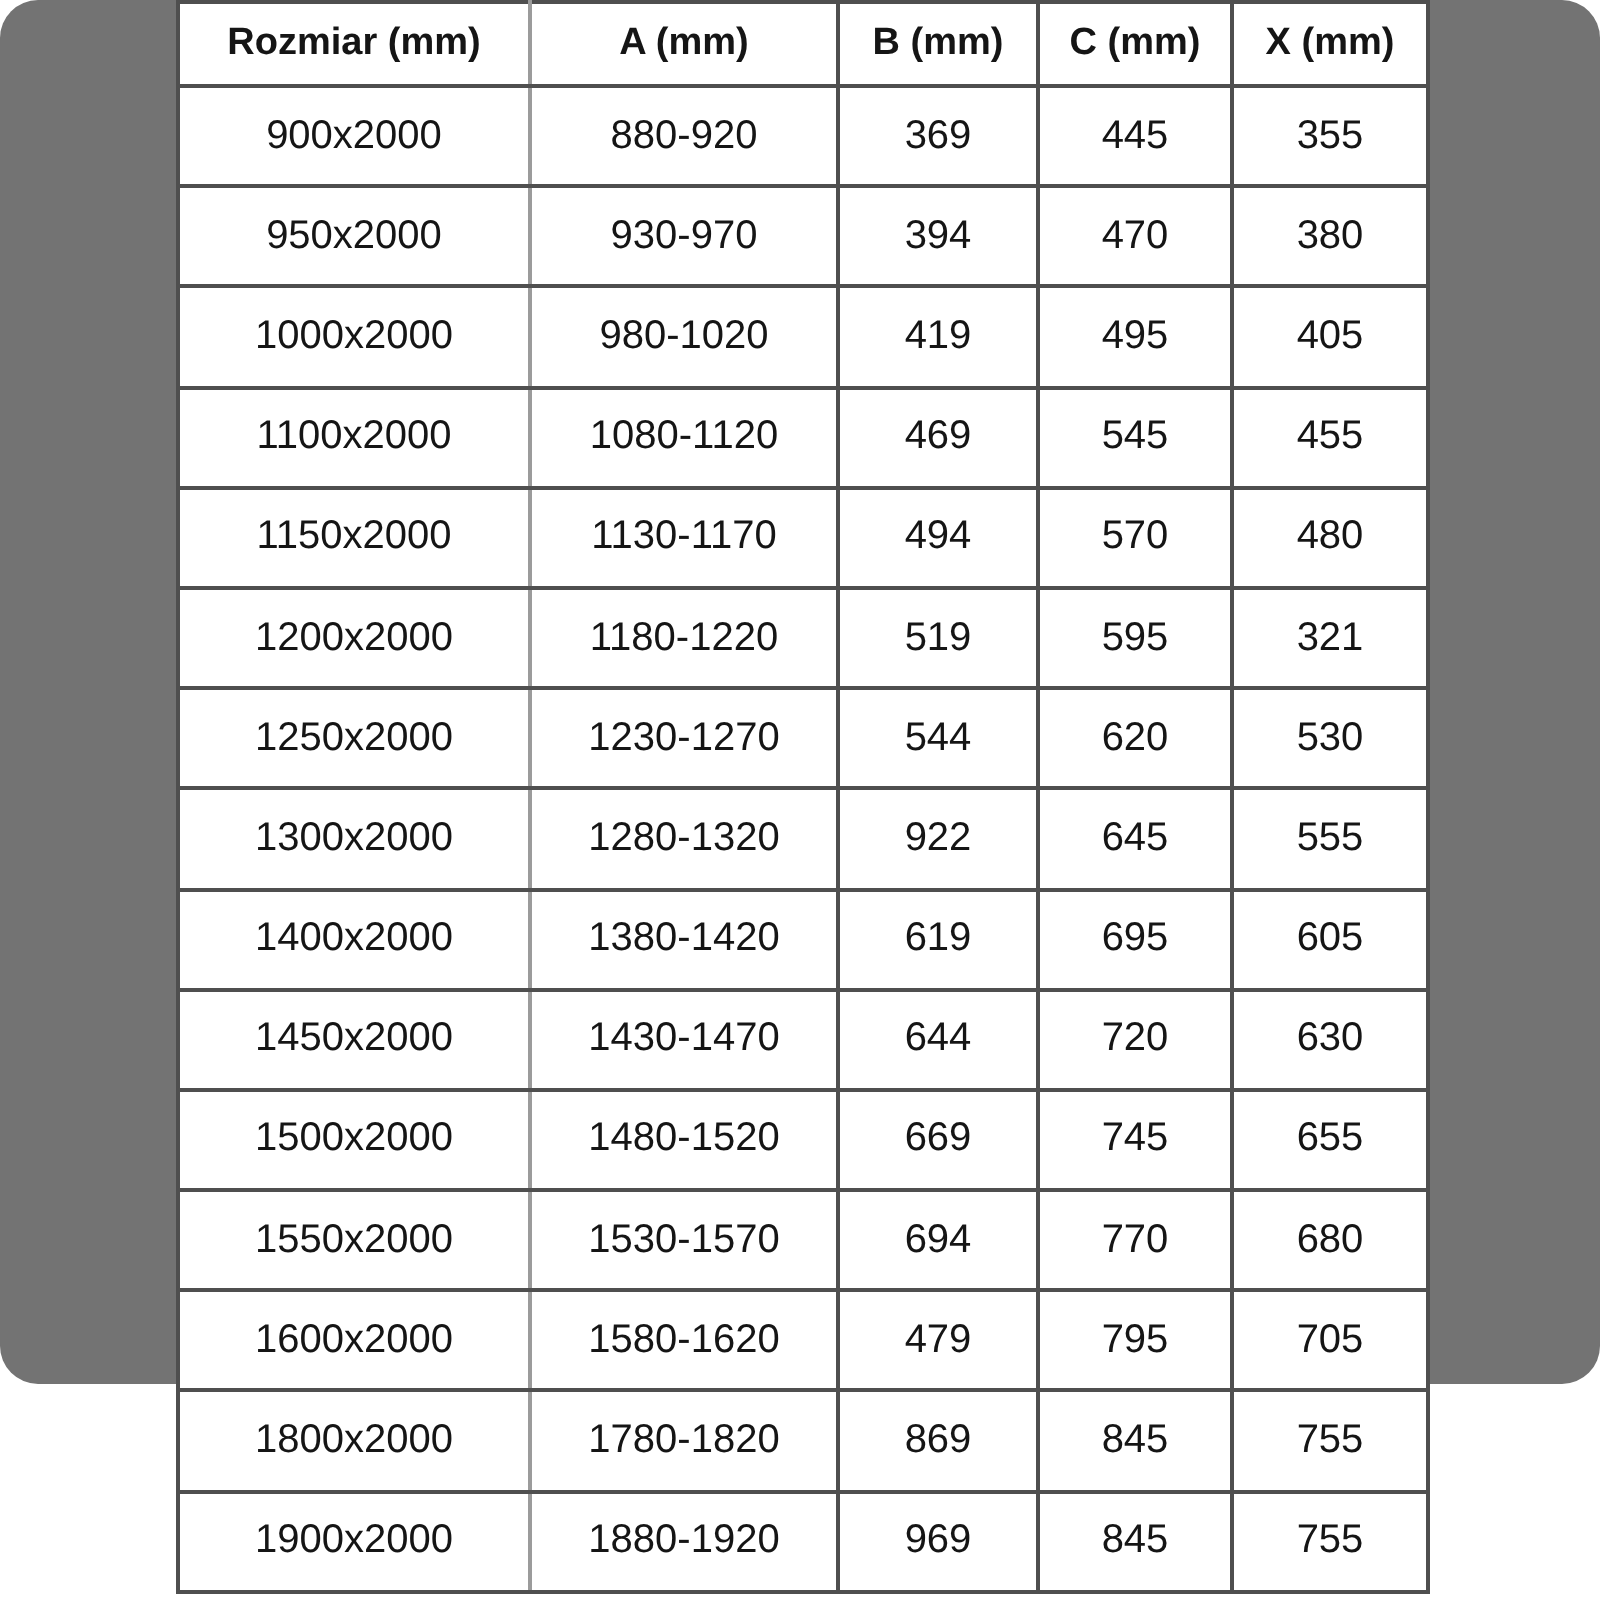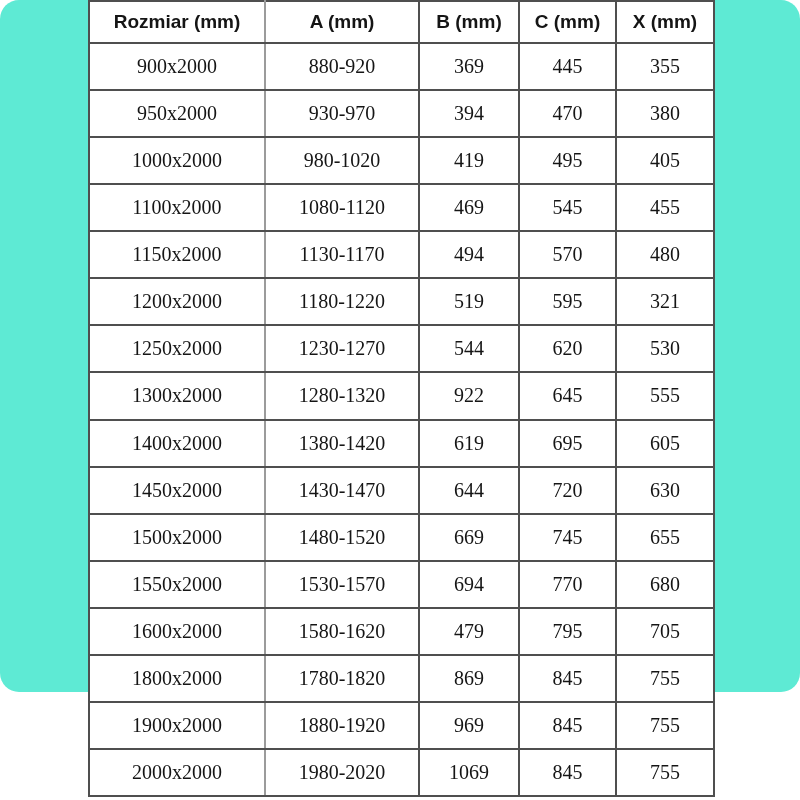--- a/index.html
+++ b/index.html
@@ -7,21 +7,21 @@
     padding: 0;
     width: 800px;
     height: 800px;
     background: #ffffff;
     overflow: hidden;
   }
   .page {
     position: relative;
     width: 800px;
     height: 692px;
-    background: #5eead4;
+    background: #737373;
     border-radius: 19px;
   }
   table.size-table {
     position: absolute;
     left: 88px;
     top: 0;
     width: 625px;
     height: 797px;
     border-collapse: collapse;
     table-layout: fixed;
@@ -48,21 +48,20 @@
   }
   table.size-table th:nth-child(2),
   table.size-table td:nth-child(2) {
     border-left: 2px solid #9b9b9b;
   }
   table.size-table thead tr {
     height: 42px;
   }
   table.size-table tbody tr {
     height: 39.7px;
-    font-family: Liberation Serif, serif;
   }
   table.size-table th {
     font-size: 19px;
     font-weight: 700;
   }
   table.size-table td {
     font-size: 20px;
     font-weight: 400;
   }
 </style>
@@ -186,22 +185,15 @@
           <td>845</td>
           <td>755</td>
         </tr>
         <tr>
           <td>1900x2000</td>
           <td>1880-1920</td>
           <td>969</td>
           <td>845</td>
           <td>755</td>
         </tr>
-        <tr>
-          <td>2000x2000</td>
-          <td>1980-2020</td>
-          <td>1069</td>
-          <td>845</td>
-          <td>755</td>
-        </tr>
       </tbody>
   </table>
 </div>
 
 </body></html>

